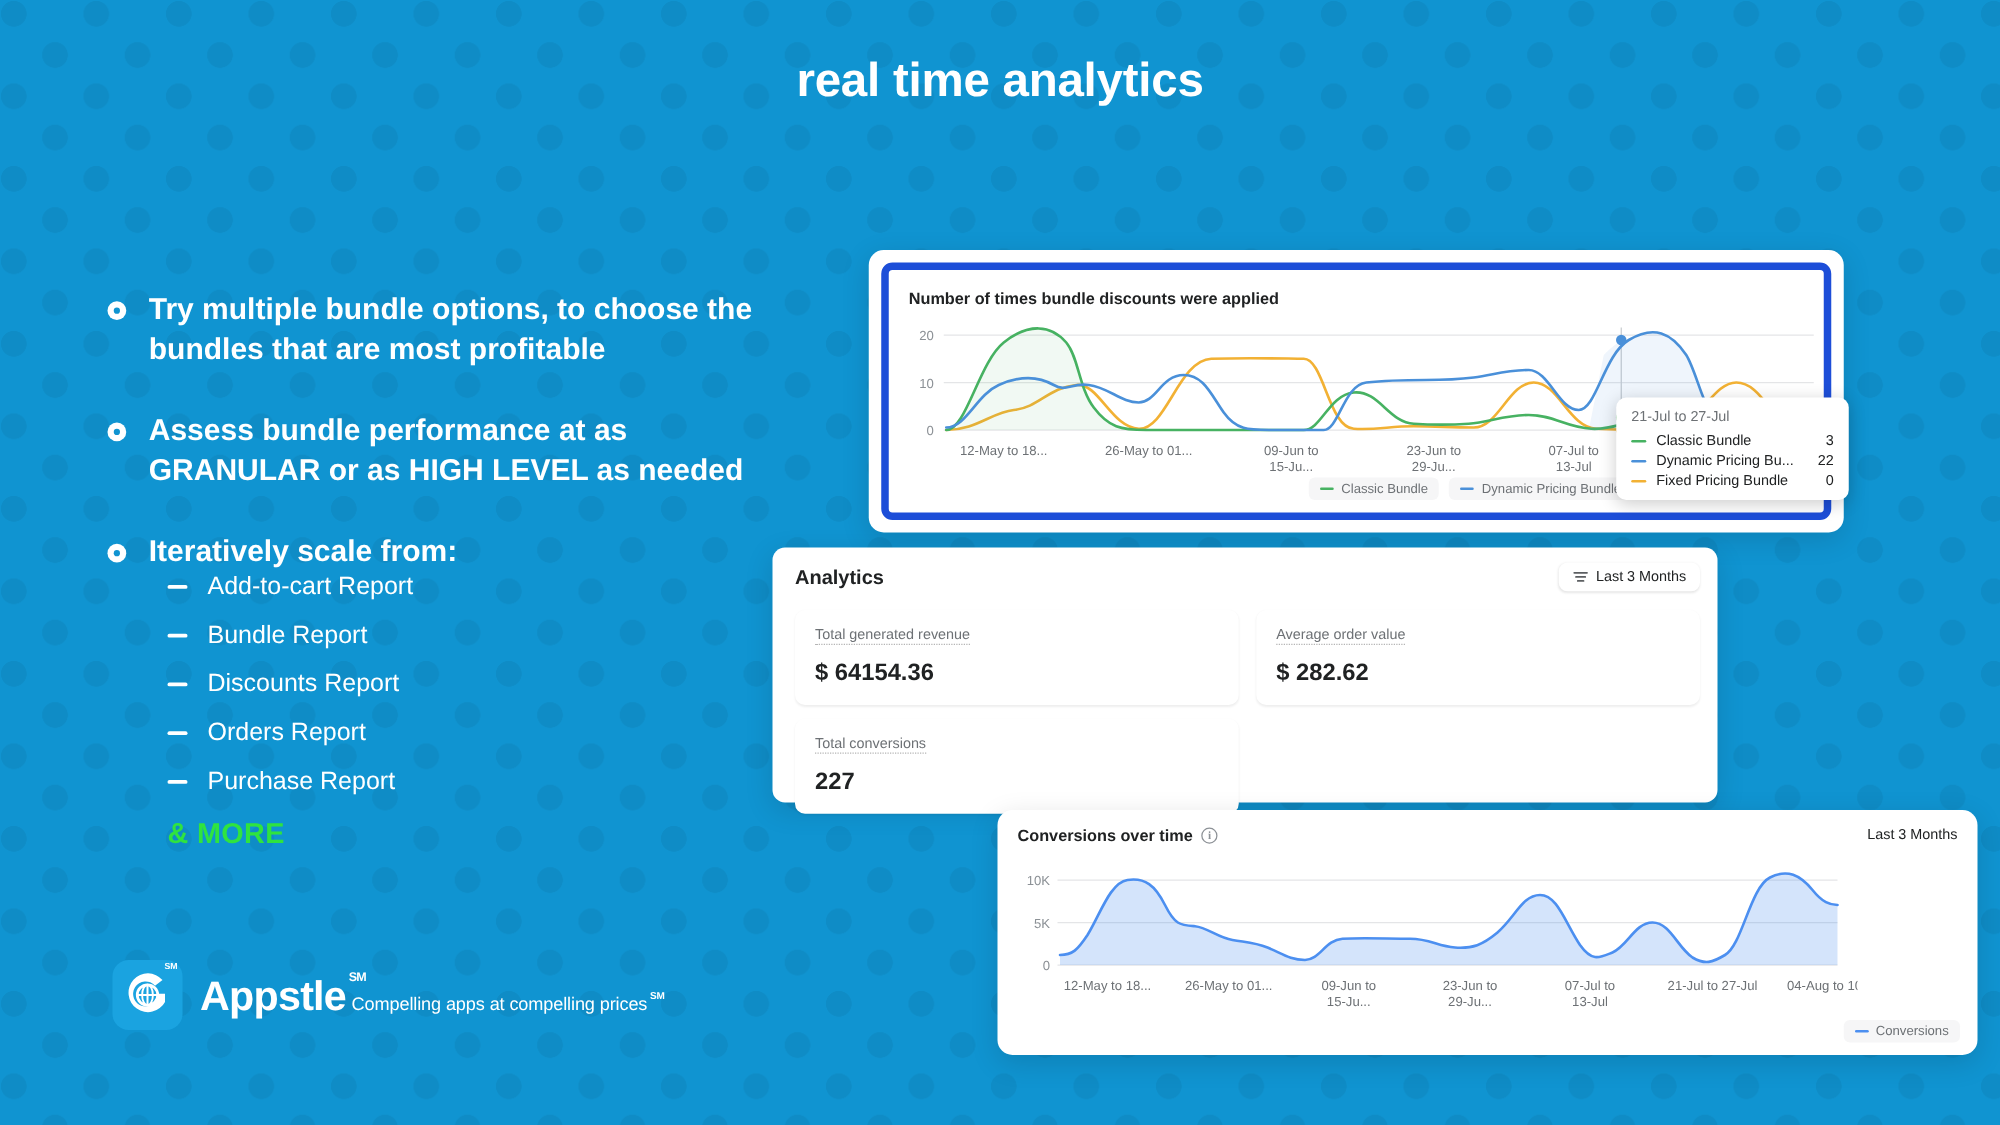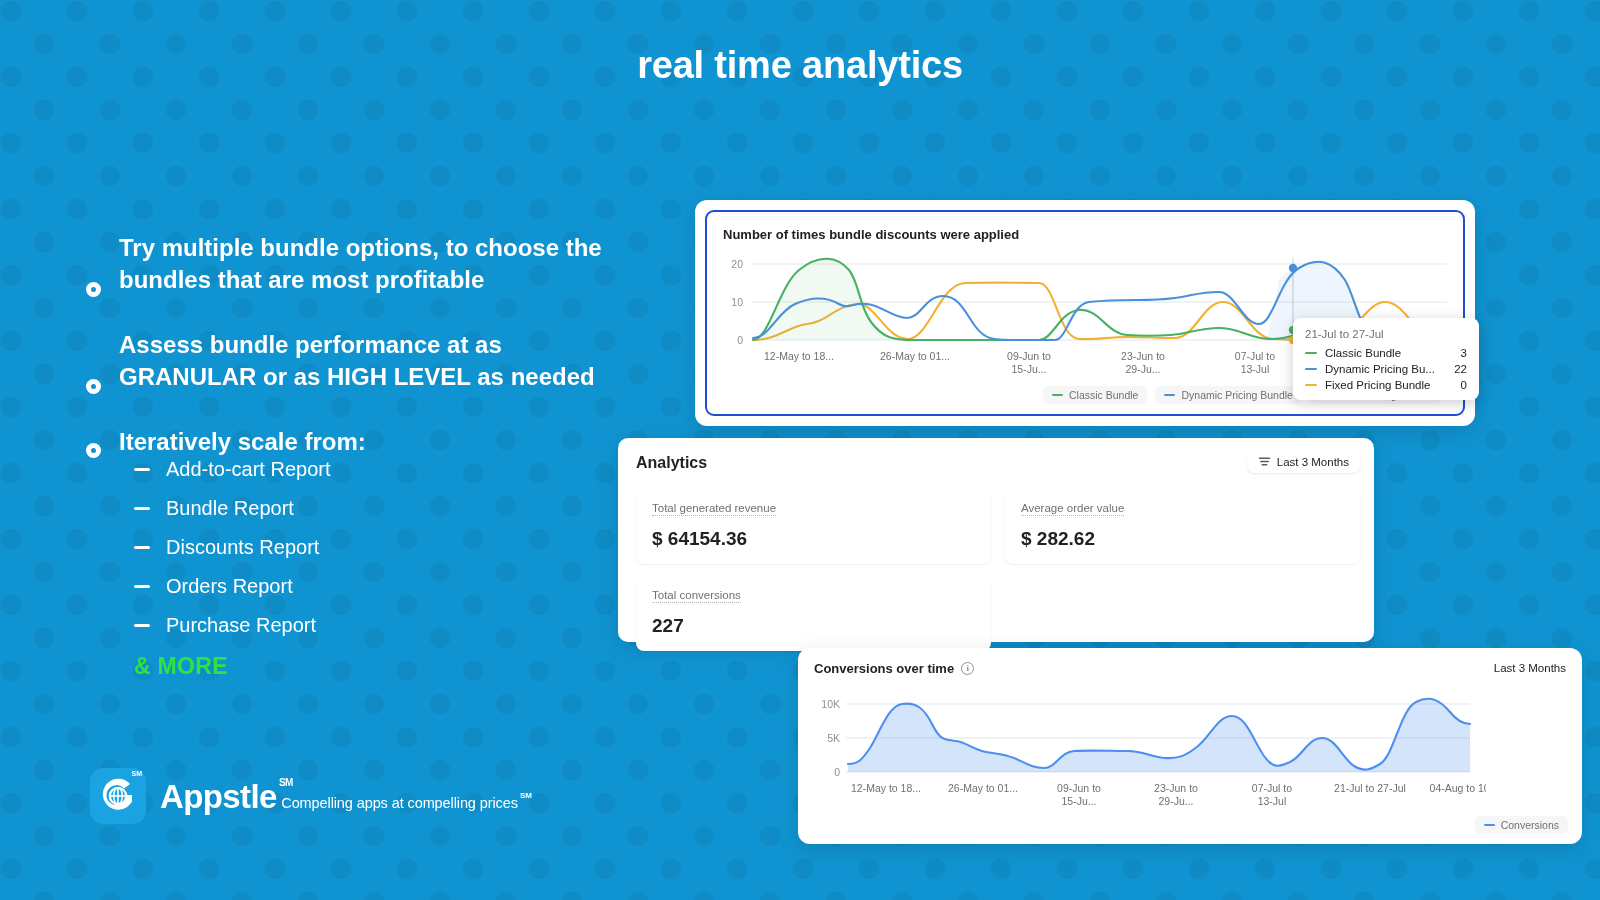--- a/index.html
+++ b/index.html
@@ -27,21 +27,21 @@
     color: #ffffff;
     font-size: 38px;
     font-weight: 700;
     line-height: 1.45;
     letter-spacing: -0.2px;
   }
   #headline .l2 { display:block; }
 
   
   #left-col { position: absolute; left: 86px; top: 232px; width: 560px; }
-  .bullet-row { display: flex; align-items: flex-end; margin-bottom: 32px; }
+  .bullet-row { display: flex; align-items: flex-start; margin-bottom: 32px; }
   .bullet-dot {
     flex: 0 0 auto;
     width: 15px; height: 15px; border-radius: 50%;
     background: #ffffff;
     margin-top: 9px; margin-right: 18px;
     position: relative;
   }
   .bullet-dot::after {
     content: ""; position: absolute; left: 5px; top: 5px;
     width: 5px; height: 5px; border-radius: 50%;
@@ -90,21 +90,21 @@
   
   .card {
     position: absolute; background: #ffffff; border-radius: 12px;
     box-shadow: 0 6px 22px rgba(0,0,0,0.13);
   }
 
   
   #card-discounts { left: 695px; top: 200px; width: 780px; height: 226px; padding: 0; }
   #card-discounts .inner {
     position: absolute; inset: 10px; background: #ffffff; border-radius: 9px;
-    border: 2px solid #1d4ed8;
+    border: 6px solid #1d4ed8;
   }
   .chart-title { font-size: 13px; font-weight: 700; color: #202223; }
   #card-discounts .chart-title { position: absolute; left: 16px; top: 15px; }
   #svg-discounts { position: absolute; left: 0; top: 34px; }
   .legend-row { position: absolute; display: flex; gap: 8px; }
   .legend-pill {
     display: flex; align-items: center; gap: 6px;
     background: #f6f6f7; border-radius: 5px; padding: 3px 9px;
     font-size: 10.5px; color: #6d7175;
   }

